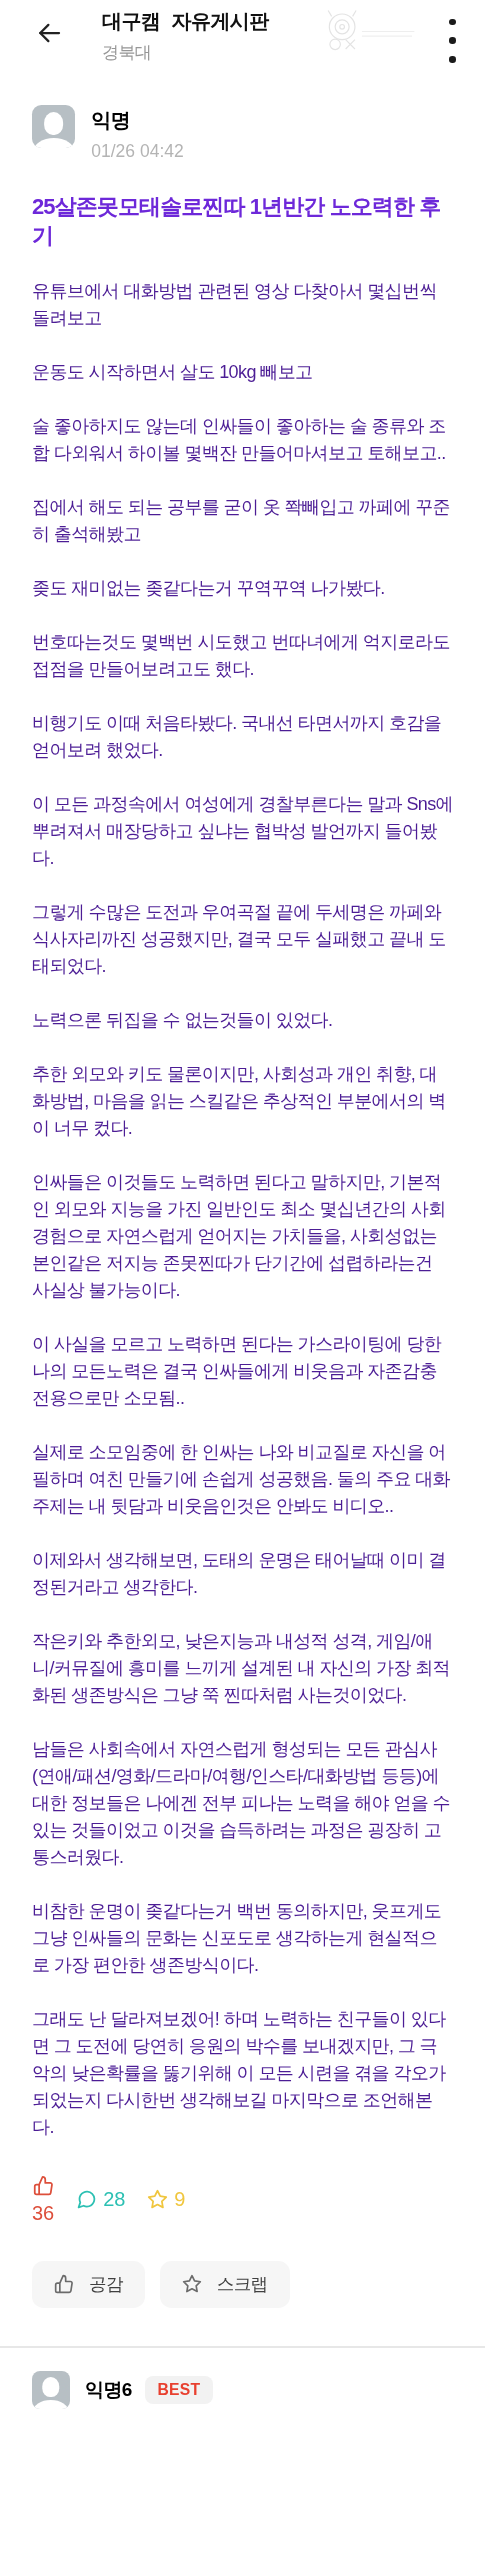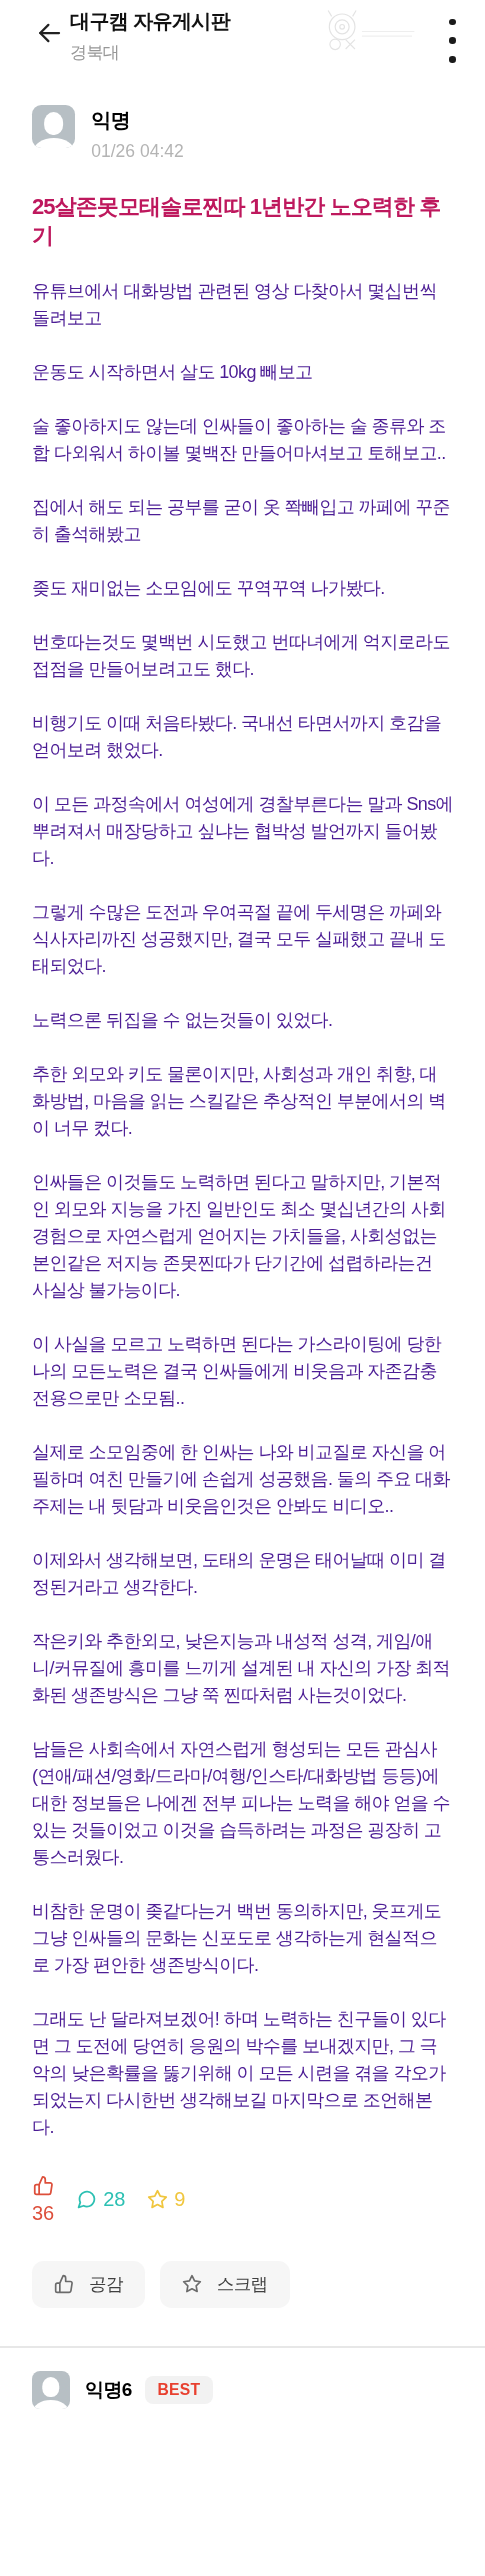--- a/index.html
+++ b/index.html
@@ -6,41 +6,41 @@
   html,body { background:#ffffff; }
   body {
     width:486px; min-height:2576px; margin:0 auto;
     font-family:"Liberation Sans","DejaVu Sans",sans-serif;
     color:#333;
   }
   
   .appbar { position:relative; padding:8.1px 0 5.8px 0; height:81px; }
   .back-btn { position:absolute; left:34px; top:17.5px; width:30px; height:30px; color:#222; cursor:pointer; }
   .back-btn svg { width:30px; height:30px; }
-  .appbar-titles { margin-left:70px; }
+  .appbar-titles { margin-left:102px;font-family:Liberation Mono, monospace; }
   .appbar-title { font-size:20px; font-weight:bold; color:#111; letter-spacing:-0.6px; }
   .appbar-subtitle { font-size:17px; color:#979797; margin-top:5.8px; letter-spacing:-0.6px; }
   .kebab { position:absolute; right:22px; top:18.6px; width:23px; height:44px;
            display:flex; flex-direction:column; align-items:center; justify-content:space-between; cursor:pointer; }
   .kebab span { width:6.4px; height:6.4px; border-radius:50%; background:#1b1b1b; }
   .watermark { position:absolute; right:67px; top:8.1px; opacity:0.16; color:#555; }
   .watermark svg { width:99px; height:47px; }
   
   .post { padding:0 32px; }
   .post-head { display:flex; align-items:flex-start; margin-top:24.4px; }
   .avatar { width:43px; height:43px; background:#b7bfc4; border-radius:9.3px; position:relative; overflow:hidden; flex:0 0 auto; }
   .avatar::before { content:""; position:absolute; left:50%; top:16%; transform:translateX(-50%);
                     width:46%; height:52%; background:#fff; border-radius:50% 50% 46% 46%; }
   .avatar::after { content:""; position:absolute; left:50%; bottom:-38%; transform:translateX(-50%);
                    width:96%; height:62%; background:#fff; border-radius:50% 50% 0 0; }
   .avatar.small { width:38px; height:38px; border-radius:8.1px; }
   .post-head-meta { margin-left:16.3px; padding-top:1.2px; }
   .author-name { font-size:20px; font-weight:bold; color:#000; letter-spacing:-0.6px; }
   .post-date { font-size:17.5px; color:#b4b4b4; margin-top:7px; }
-  .post-title { margin-top:30px; font-size:22px; font-weight:bold; color:#be185d;
+  .post-title { margin-top:30px; font-size:22px; font-weight:bold; color:#6d28d9;
                 line-height:1.33; letter-spacing:-0.9px; }
   .post-body { margin-top:28px; }
   .post-body p { font-size:18px; color:#4c1d95; line-height:27px; letter-spacing:-0.6px; margin-bottom:27px; }
   .post-body p:last-child { margin-bottom:17px; }
   
   .stats { display:flex; align-items:center; gap:9.3px; margin-top:34px; }
   .stat { display:flex; align-items:center; gap:5.8px; font-size:20px; margin-right:12.8px; }
   .stat svg { width:21px; height:21px; }
   .stat.likes   { color:#dd4f3b;flex-direction:column; }
   .stat.comments{ color:#2cc0b3; }
@@ -101,21 +101,21 @@
     </div>
   </div>
 
   <h1 class="post-title">25살존못모태솔로찐따 1년반간 노오력한 후기</h1>
 
   <div class="post-body">
       <p>유튜브에서 대화방법 관련된 영상 다찾아서 몇십번씩 돌려보고</p>
       <p>운동도 시작하면서 살도 10kg 빼보고</p>
       <p>술 좋아하지도 않는데 인싸들이 좋아하는 술 종류와 조합 다외워서 하이볼 몇백잔 만들어마셔보고 토해보고..</p>
       <p>집에서 해도 되는 공부를 굳이 옷 쫙빼입고 까페에 꾸준히 출석해봤고</p>
-      <p>좆도 재미없는 소모임에도 꾸역꾸역 나가봤다.</p>
+      <p>좆도 재미없는 좆같다는거 꾸역꾸역 나가봤다.</p>
       <p>번호따는것도 몇백번 시도했고 번따녀에게 억지로라도 접점을 만들어보려고도 했다.</p>
       <p>비행기도 이때 처음타봤다. 국내선 타면서까지 호감을 얻어보려 했었다.</p>
       <p>이 모든 과정속에서 여성에게 경찰부른다는 말과 Sns에 뿌려져서 매장당하고 싶냐는 협박성 발언까지 들어봤다.</p>
       <p>그렇게 수많은 도전과 우여곡절 끝에 두세명은 까페와 식사자리까진 성공했지만, 결국 모두 실패했고 끝내 도태되었다.</p>
       <p>노력으론 뒤집을 수 없는것들이 있었다.</p>
       <p>추한 외모와 키도 물론이지만, 사회성과 개인 취향, 대화방법, 마음을 읽는 스킬같은 추상적인 부분에서의 벽이 너무 컸다.</p>
       <p>인싸들은 이것들도 노력하면 된다고 말하지만, 기본적인 외모와 지능을 가진 일반인도 최소 몇십년간의 사회경험으로 자연스럽게 얻어지는 가치들을, 사회성없는 본인같은 저지능 존못찐따가 단기간에 섭렵하라는건 사실상 불가능이다.</p>
       <p>이 사실을 모르고 노력하면 된다는 가스라이팅에 당한 나의 모든노력은 결국 인싸들에게 비웃음과 자존감충전용으로만 소모됨..</p>
       <p>실제로 소모임중에 한 인싸는 나와 비교질로 자신을 어필하며 여친 만들기에 손쉽게 성공했음. 둘의 주요 대화주제는 내 뒷담과 비웃음인것은 안봐도 비디오..</p>
       <p>이제와서 생각해보면, 도태의 운명은 태어날때 이미 결정된거라고 생각한다.</p>

